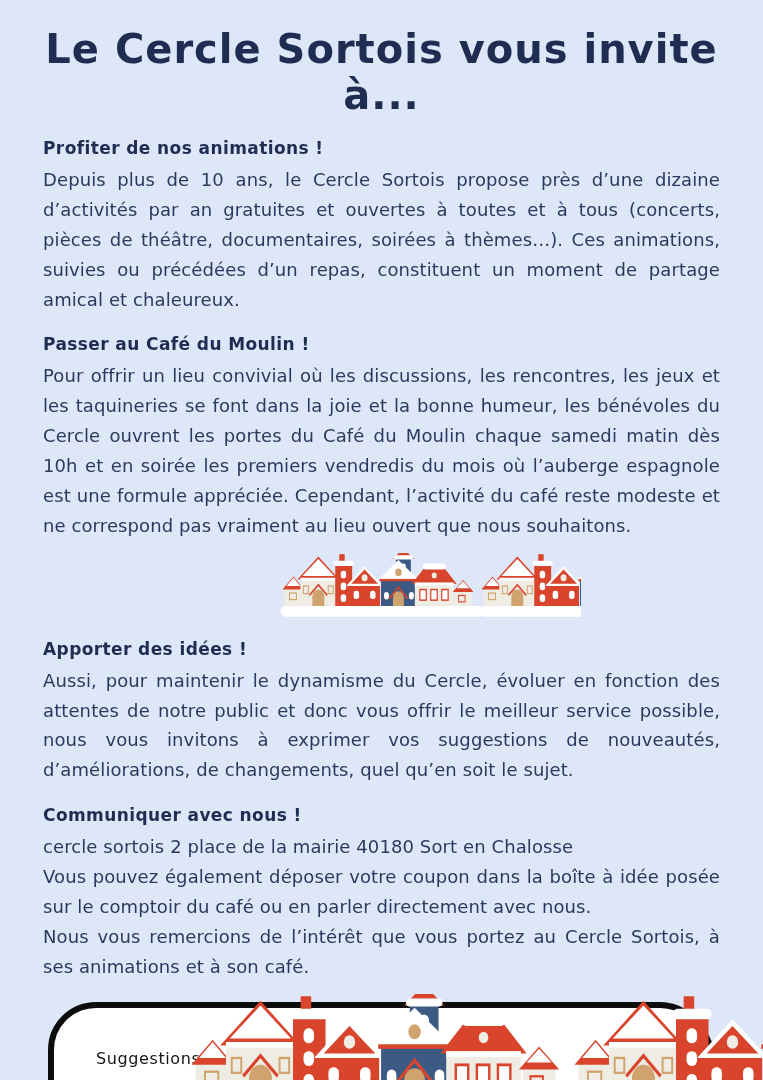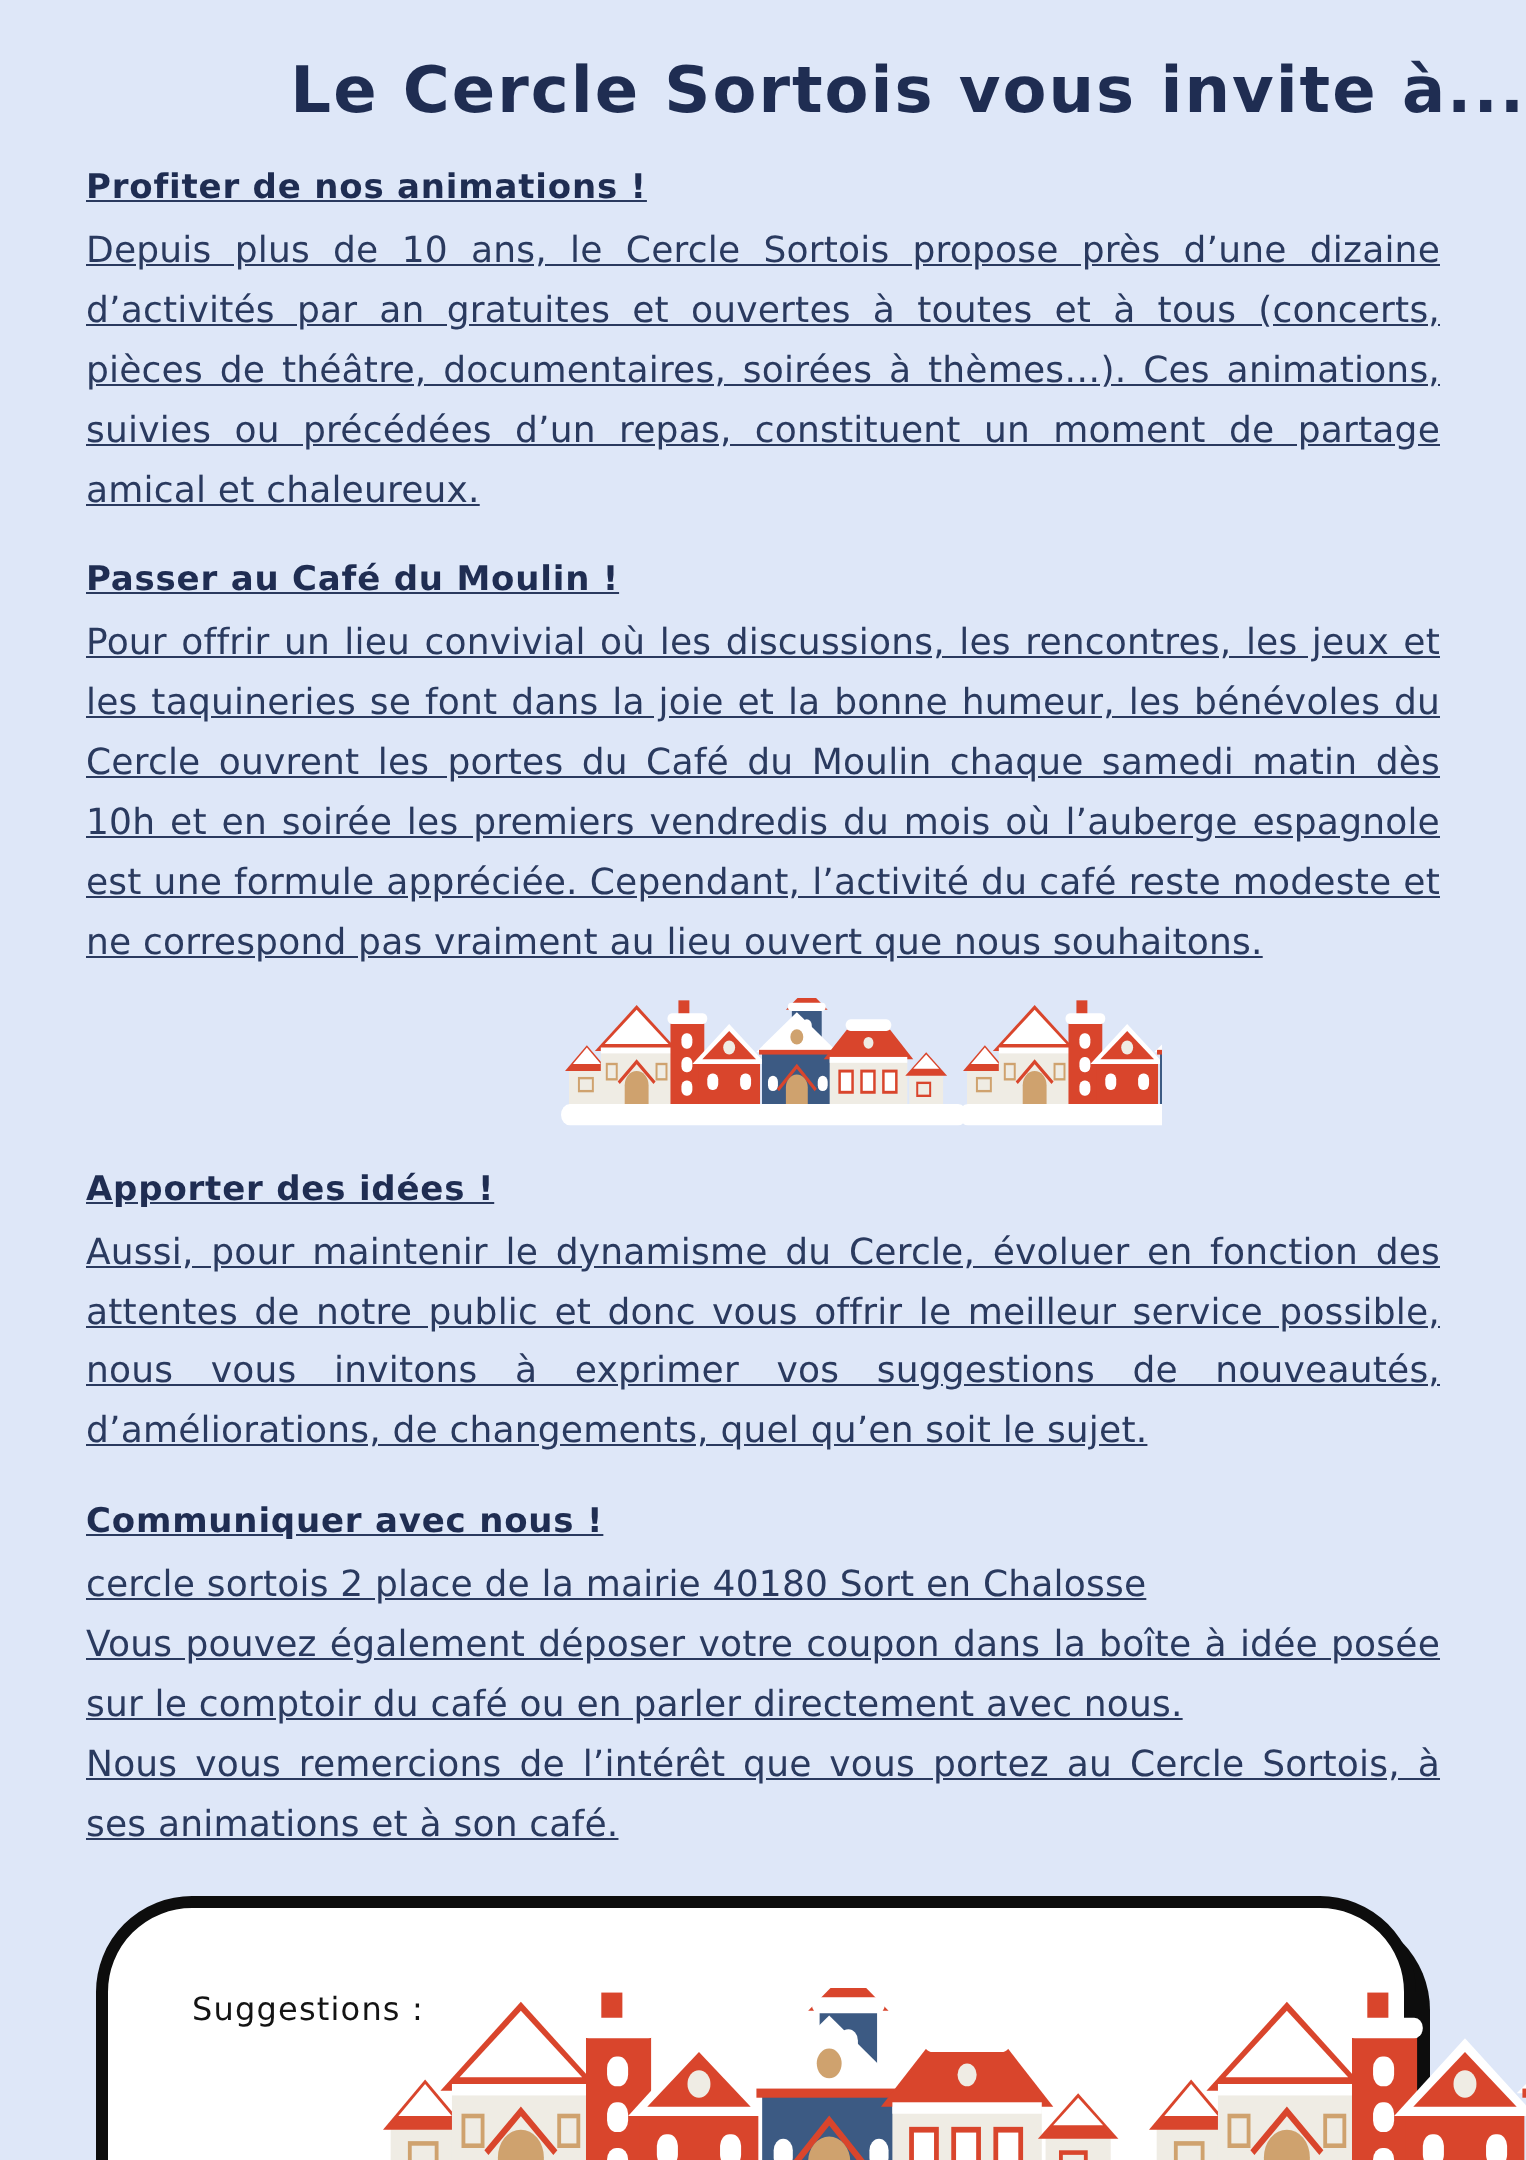--- a/index.html
+++ b/index.html
@@ -17,27 +17,27 @@
   body{font-family:"DejaVu Sans",sans-serif;}
   .page{
     position:relative;
     width:763px;height:1080px;
     background:var(--bg);
     overflow:hidden;
     color:var(--ink);
   }
   .title{
     margin-top:26px;
-    text-align:right;
-    font-size:32px;
+    text-align:center;
+    font-size:40px;
     font-weight:600;
     letter-spacing:1px;
     color:var(--title-ink);
   }
-  .content{padding:0 43px;text-decoration:underline;}
+  .content{padding:0 43px;}
   .heading{
     margin:20px 0 7px;
     font-size:17px;
     font-weight:600;
     letter-spacing:.4px;
     color:var(--title-ink);
   }
   .para{
     font-size:18px;
     line-height:1.66;

